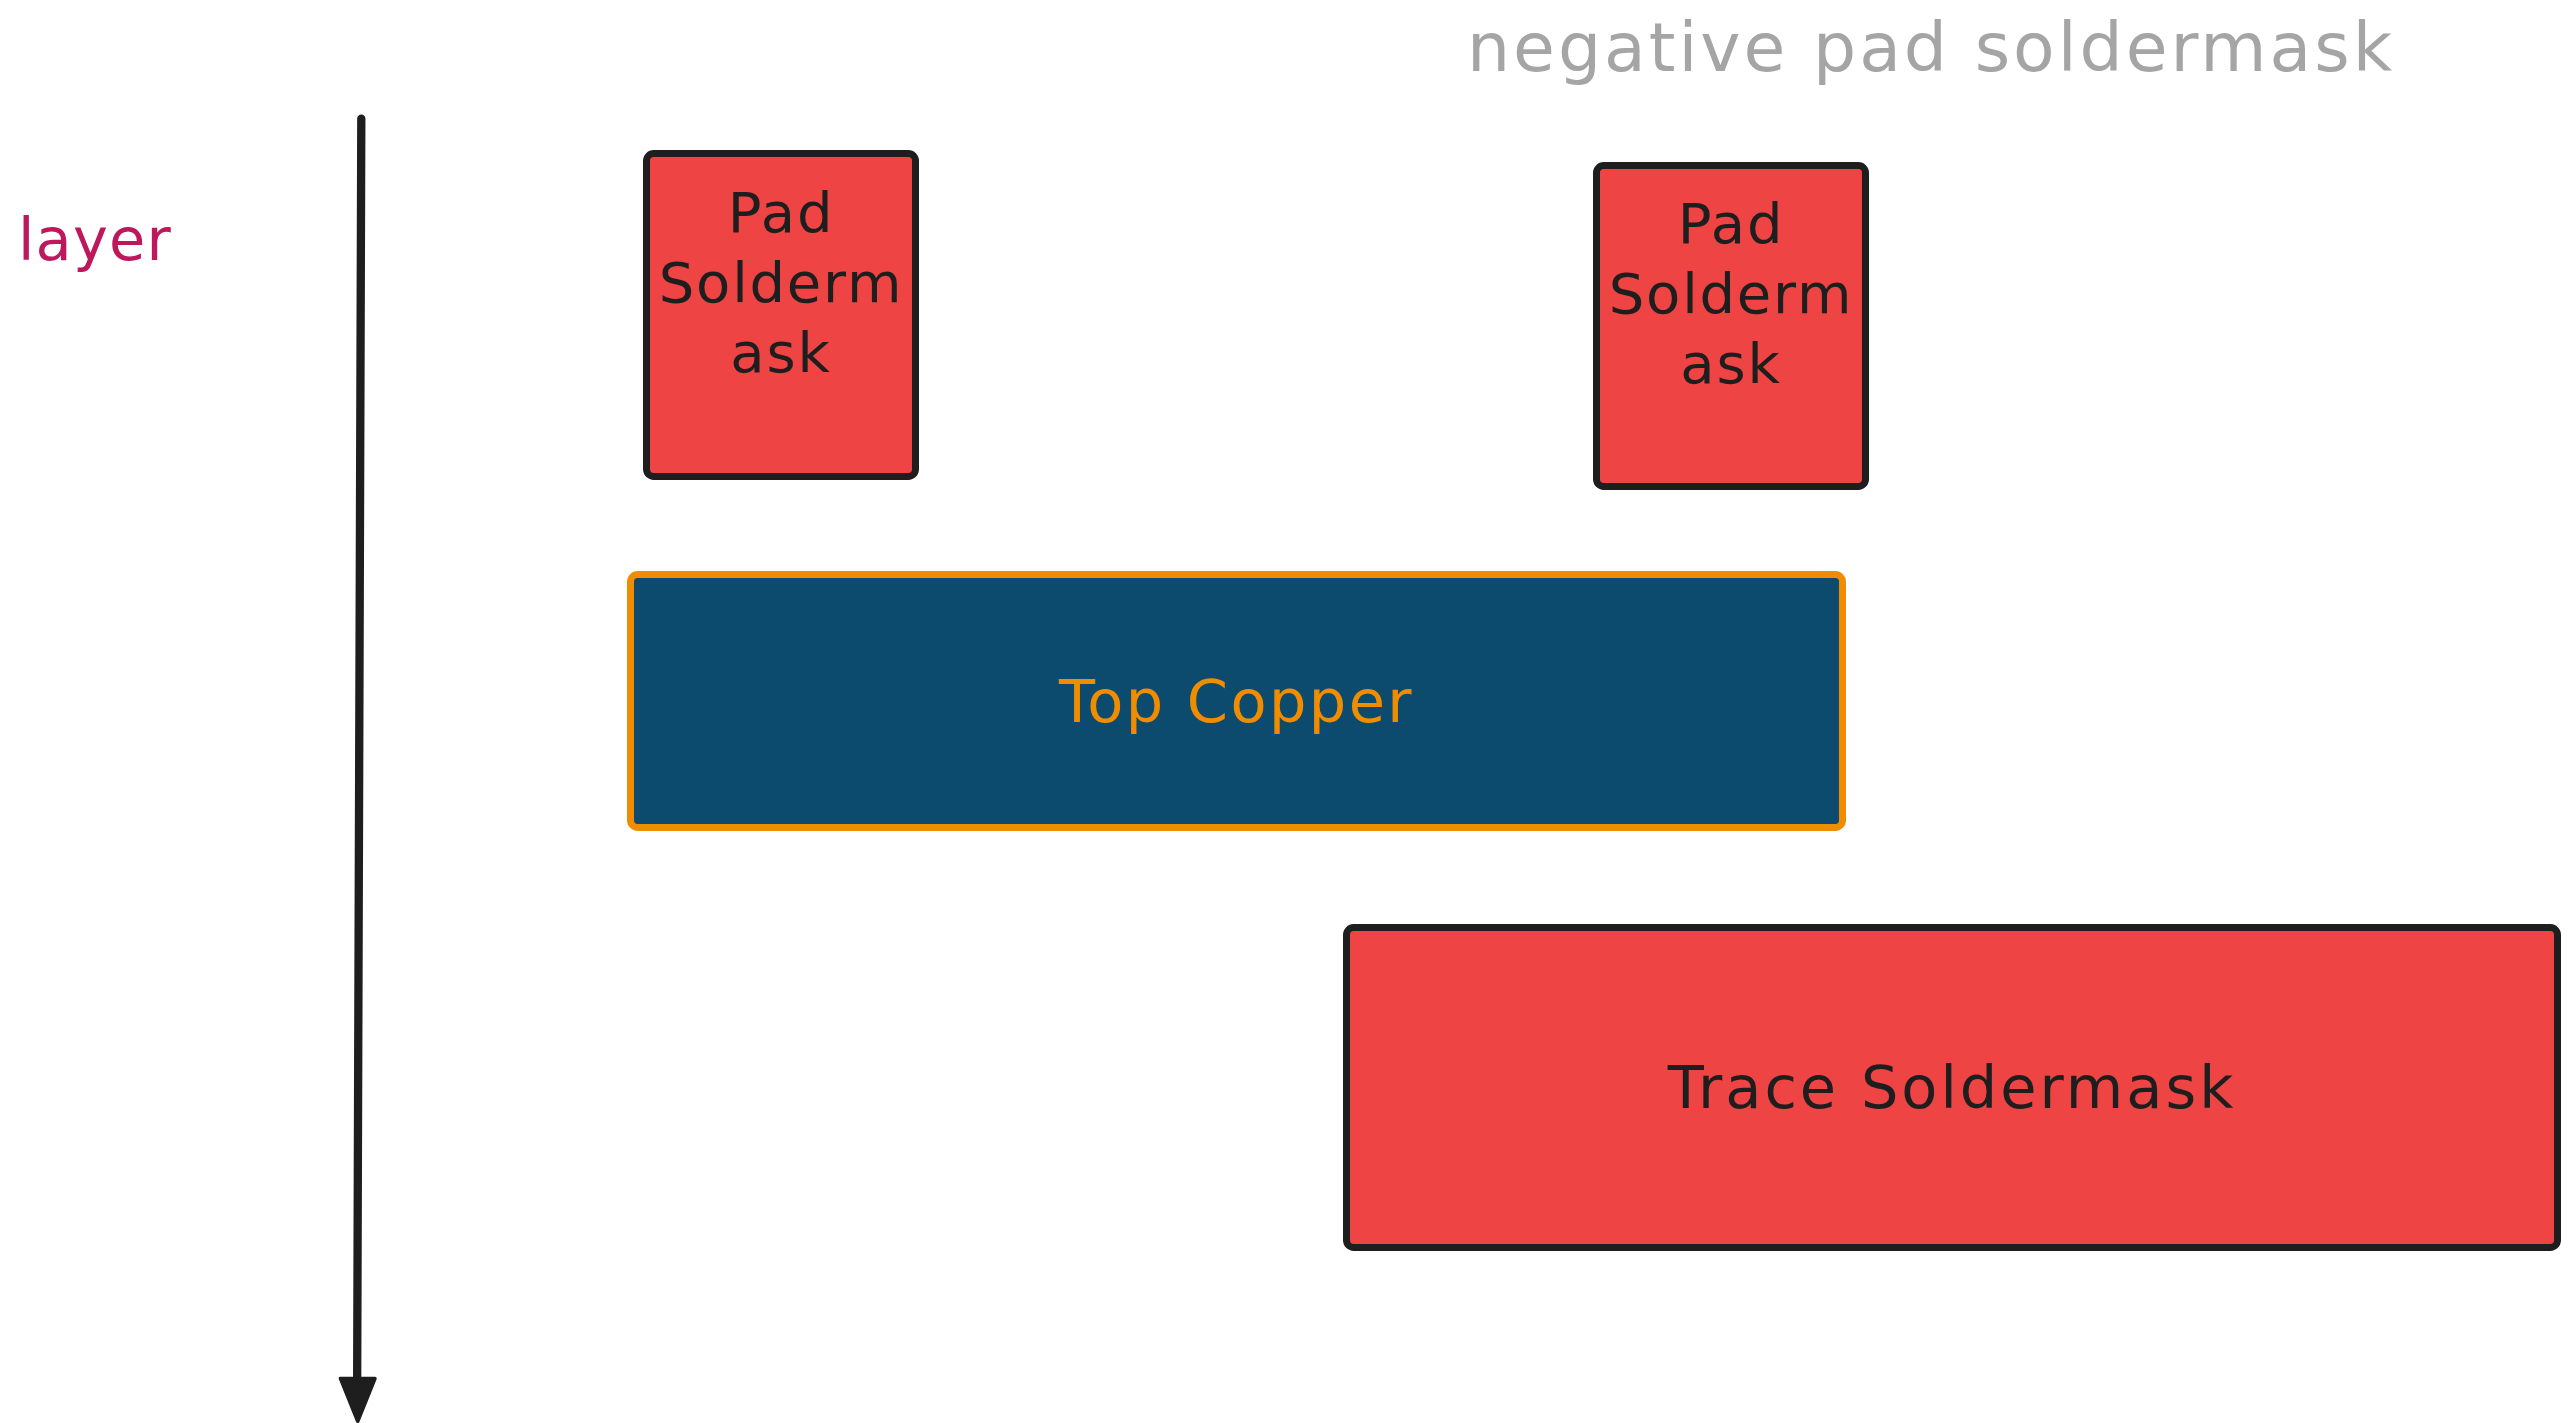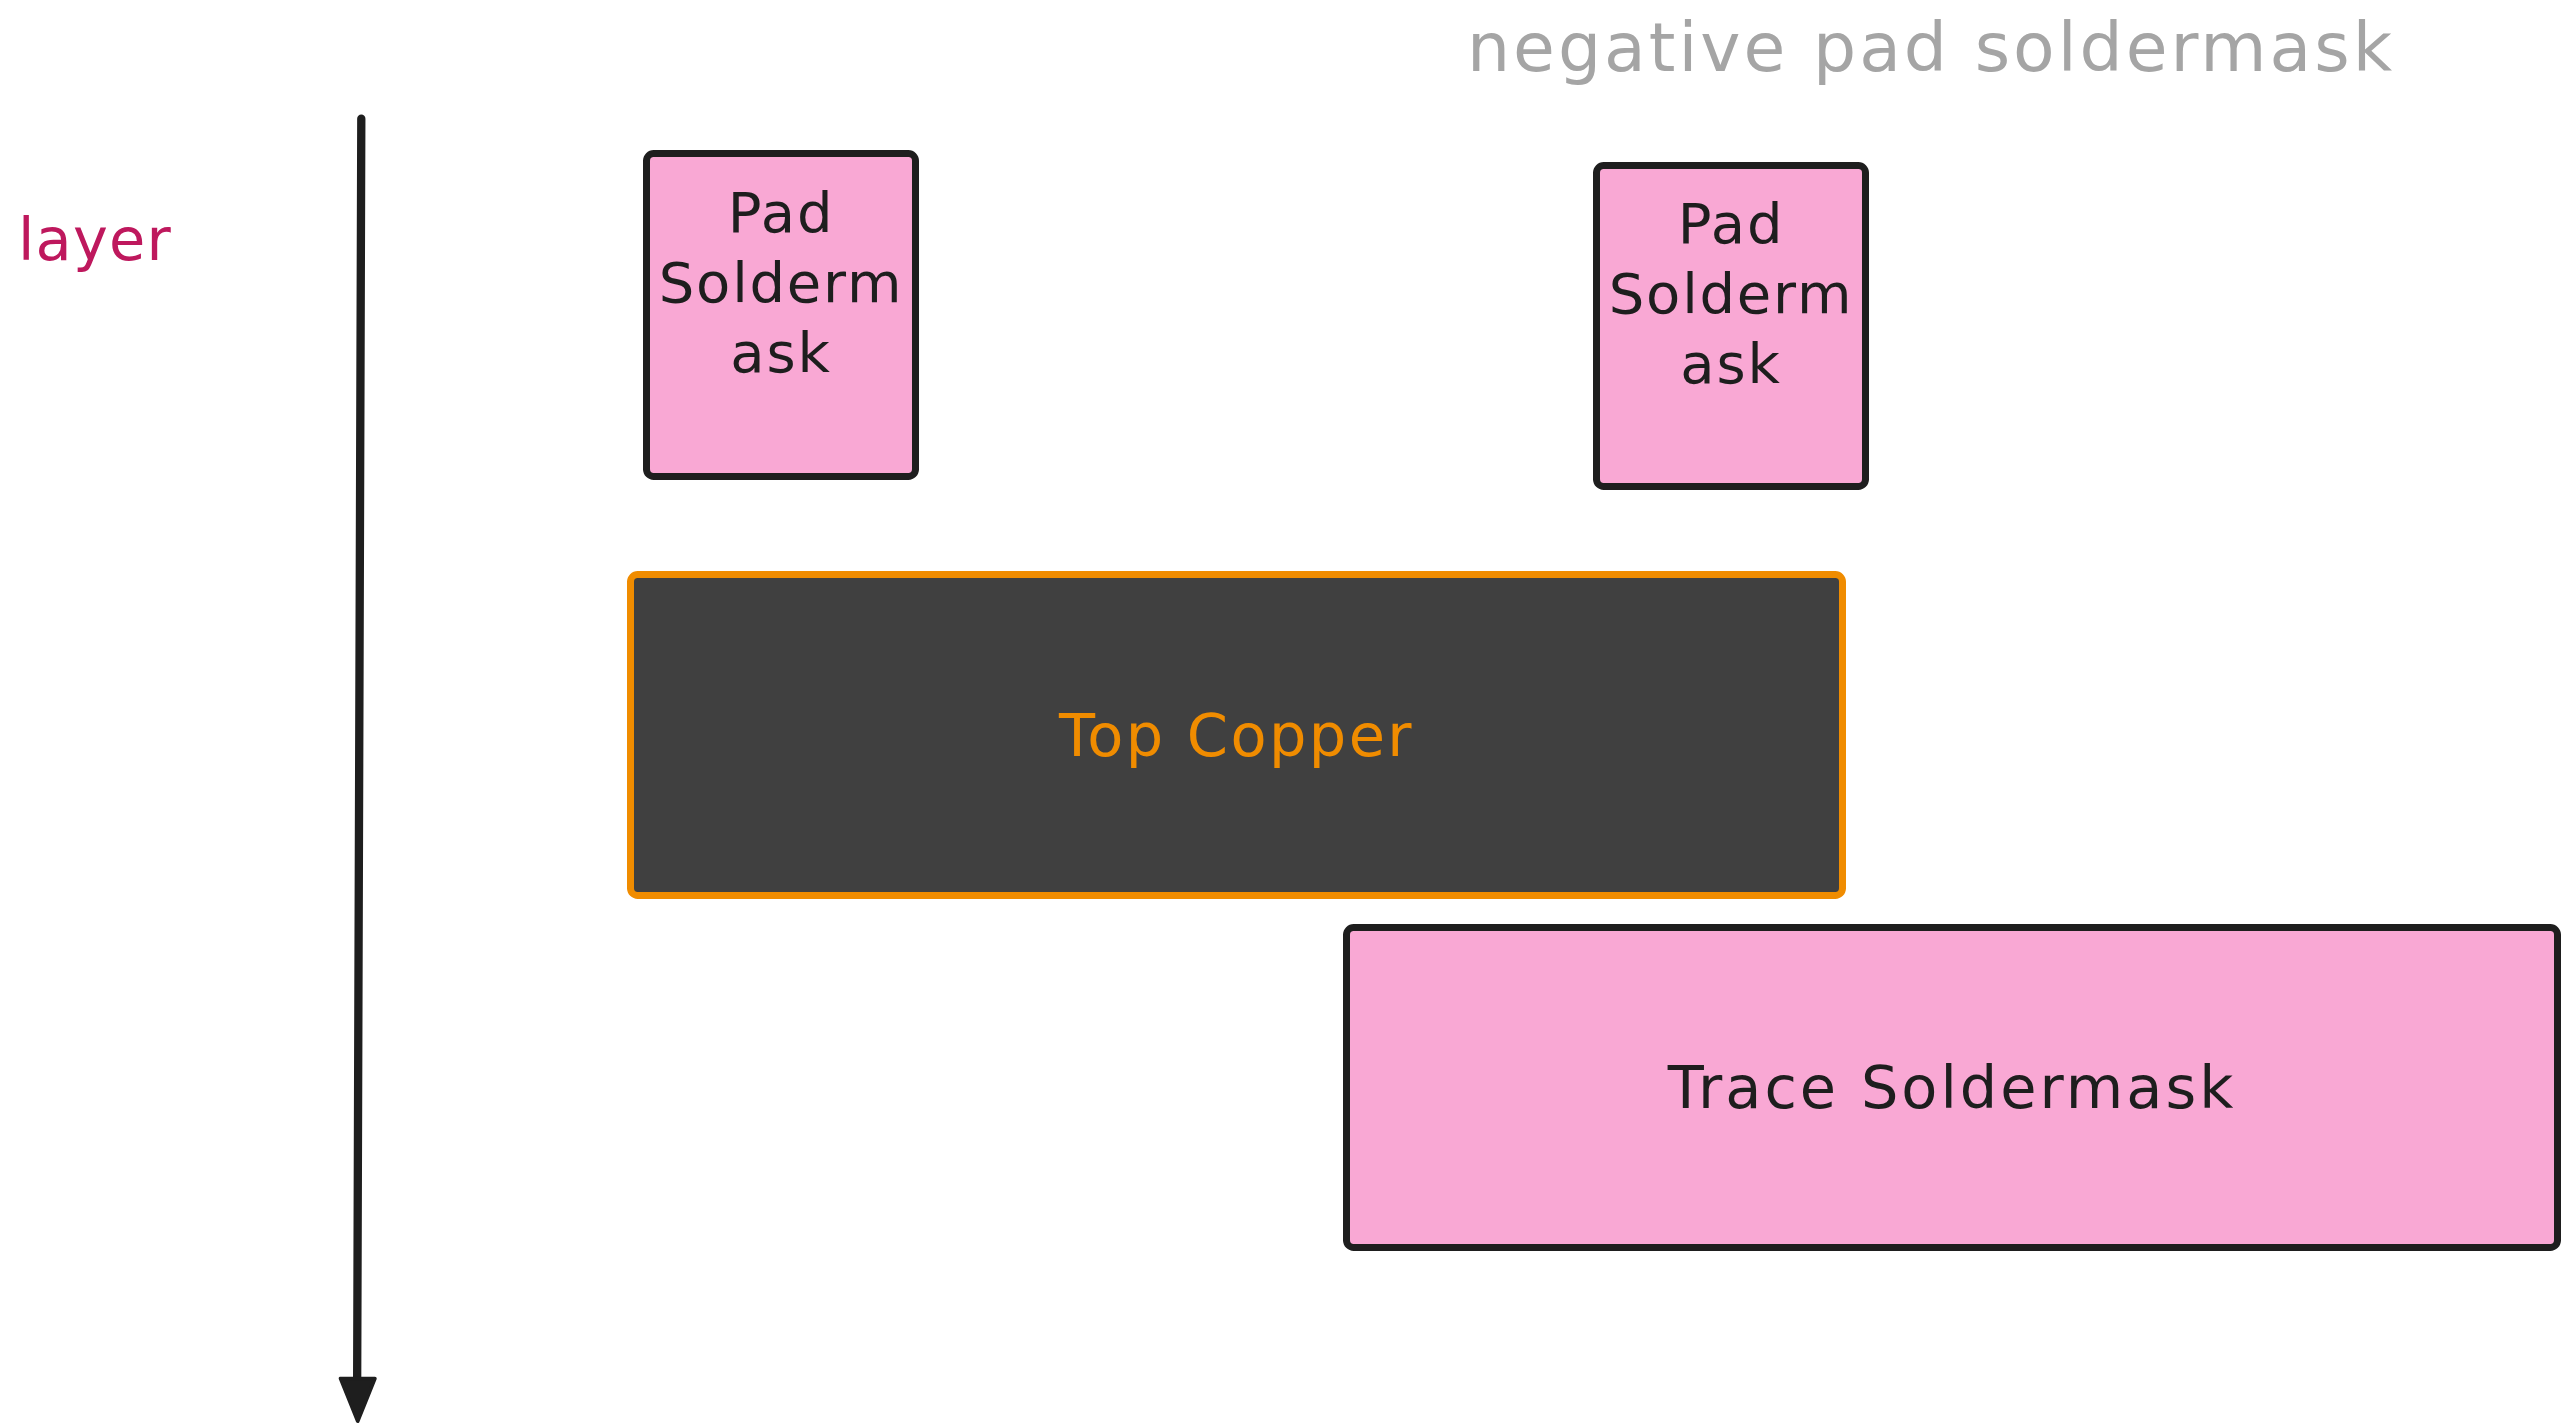--- a/index.html
+++ b/index.html
@@ -42,21 +42,21 @@
     border-radius: 10.7px;
     display: flex;
     align-items: center;
     justify-content: center;
     text-align: center;
   }
   .box .label {
     font-weight: 500;
   }
   #pad-left, #pad-right, #trace-box {
-    background: #f9a8d4;
+    background: #ef4444;
     border: 7.7px solid #1e1e1e;
     color: #1e1e1e;
   }
   #pad-left {
     left: 643px;
     top: 150px;
     width: 276px;
     height: 330px;
     padding-bottom: 65px;
   }
@@ -69,22 +69,22 @@
   }
   #pad-left .label, #pad-right .label {
     font-size: 56px;
     line-height: 1.25;
     letter-spacing: 1.8px;
   }
   #copper-box {
     left: 627px;
     top: 571px;
     width: 1219px;
-    height: 328px;
-    background: #404040;
+    height: 260px;
+    background: #0c4a6e;
     border: 7.7px solid #f08c00;
     color: #f08c00;
   }
   #copper-box .label {
     font-size: 59px;
     letter-spacing: 2.4px;
   }
   #trace-box {
     left: 1343px;
     top: 924px;

